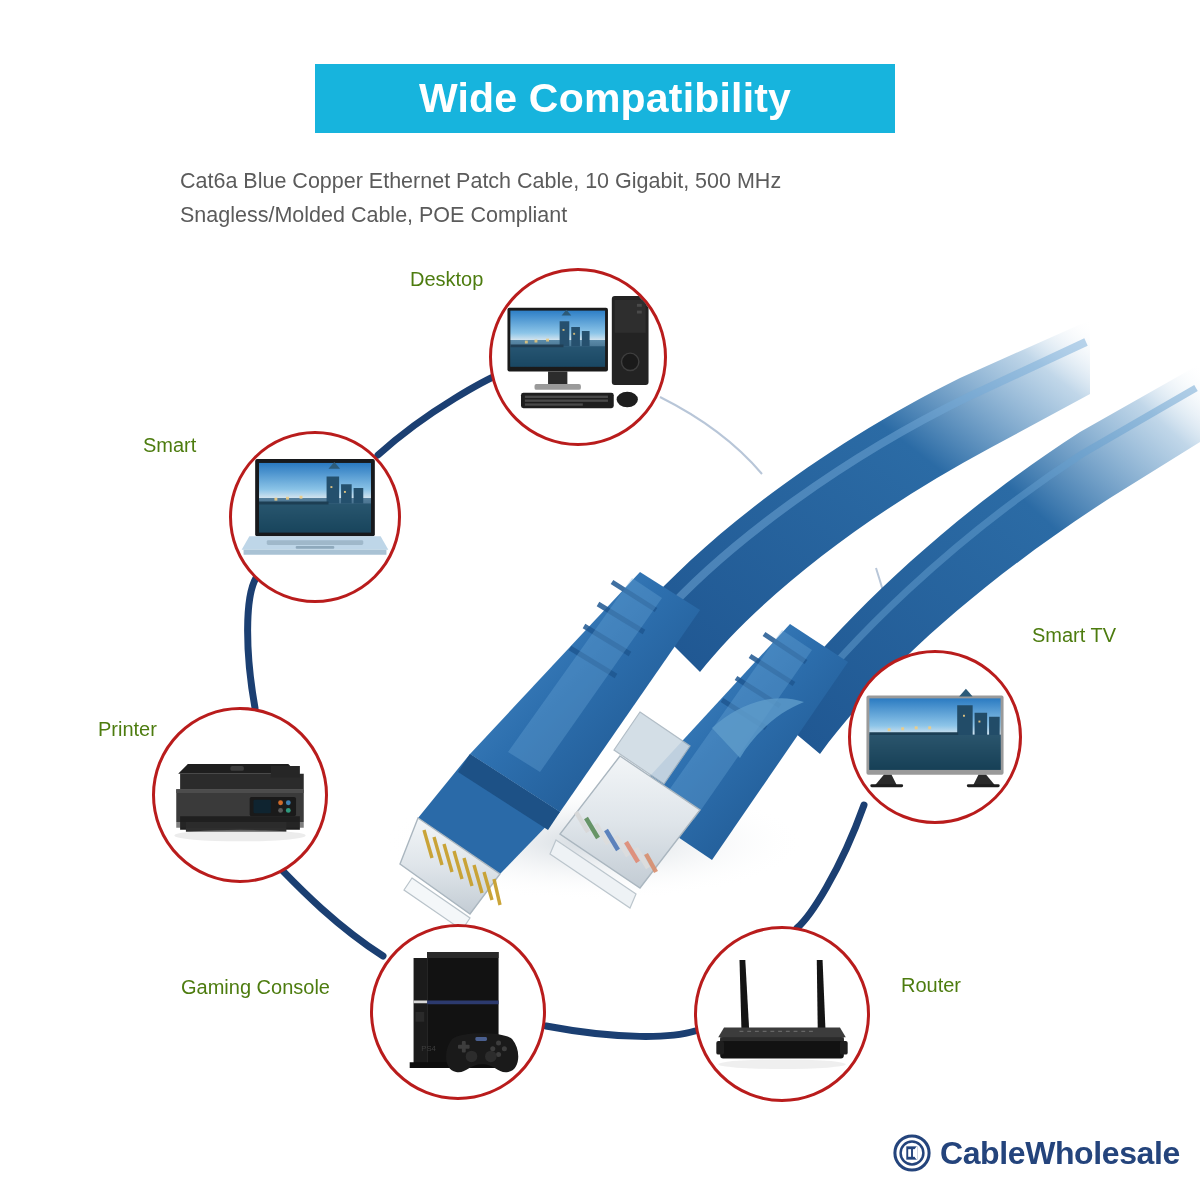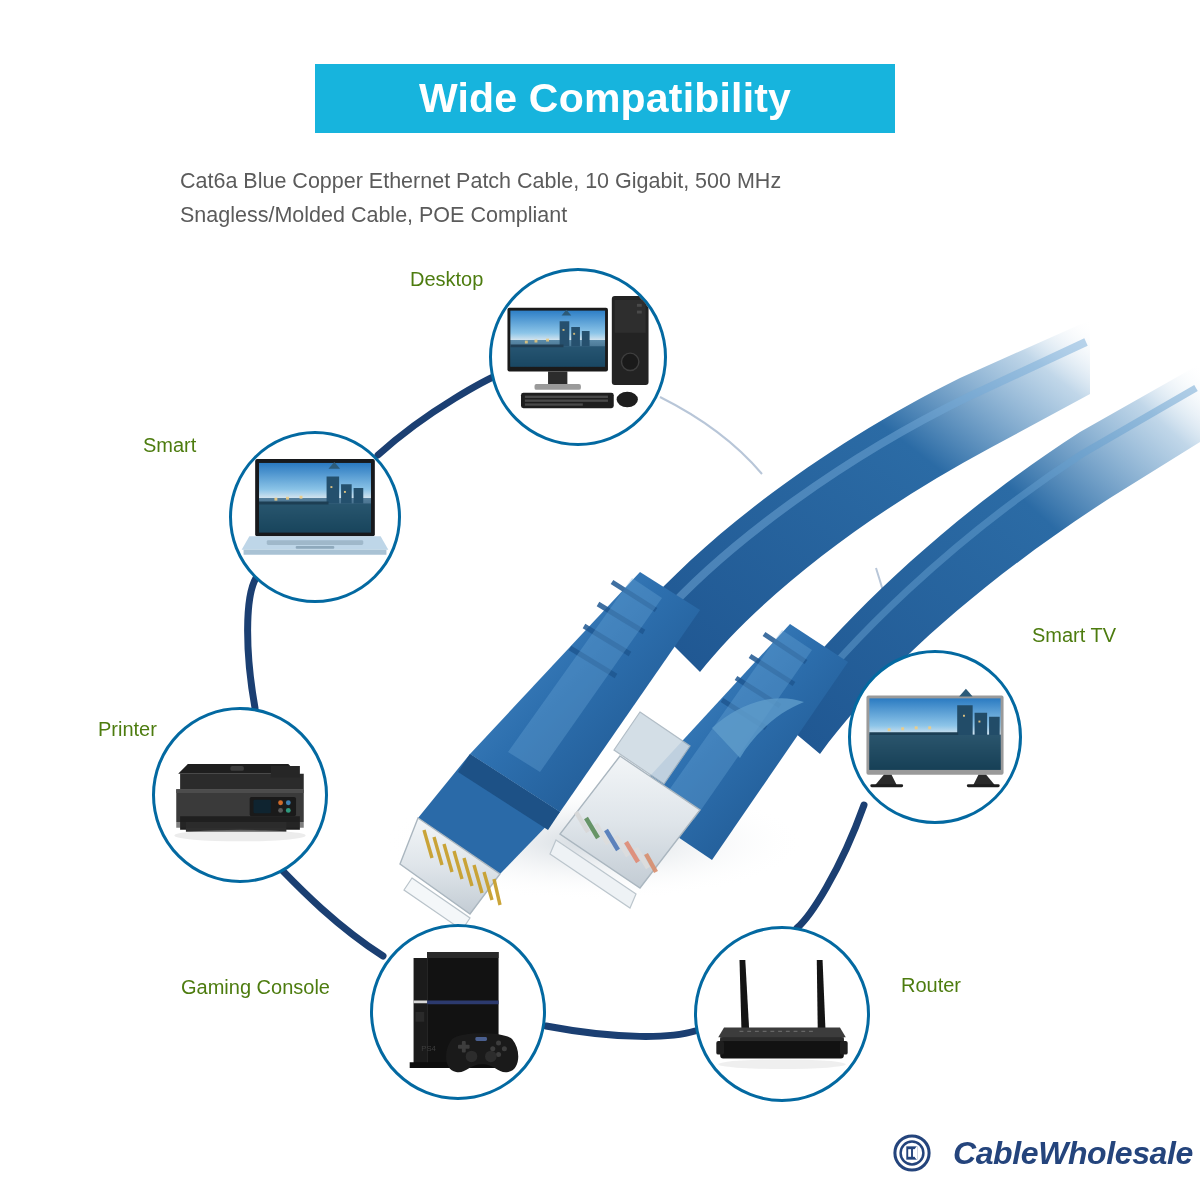--- a/index.html
+++ b/index.html
@@ -16,26 +16,26 @@
             color:#5b5b5b;font-size:21.5px;line-height:34px;}
   #subtitle .l{display:block;}
 
   
   #diagram{position:absolute;left:0;top:0;width:1200px;height:1200px;}
 
   
   .node-label{position:absolute;color:#4d7c0f;font-size:20px;white-space:nowrap;}
 
   
-  .node{position:absolute;border-radius:50%;border:3px solid #0369a1;
+  .node{position:absolute;border-radius:50%;border:3px solid #b91c1c;
         background:#ffffff;overflow:hidden;box-sizing:border-box;}
   .node .art{position:absolute;left:0;top:0;width:100%;height:100%;}
 
   
-  #logo{position:absolute;left:893px;top:1122px;display:flex;align-items:center;gap:22px;font-style:italic;}
+  #logo{position:absolute;left:893px;top:1122px;display:flex;align-items:center;gap:9px;}
   #logo-mark{width:38px;height:38px;flex:0 0 38px;}
   #logo-text{color:#24447c;font-size:32px;font-weight:bold;letter-spacing:-.4px;
              line-height:1;white-space:nowrap;}
 </style>
 </head>
 <body>
 
 <div id="stage">
 
   <div id="banner">

